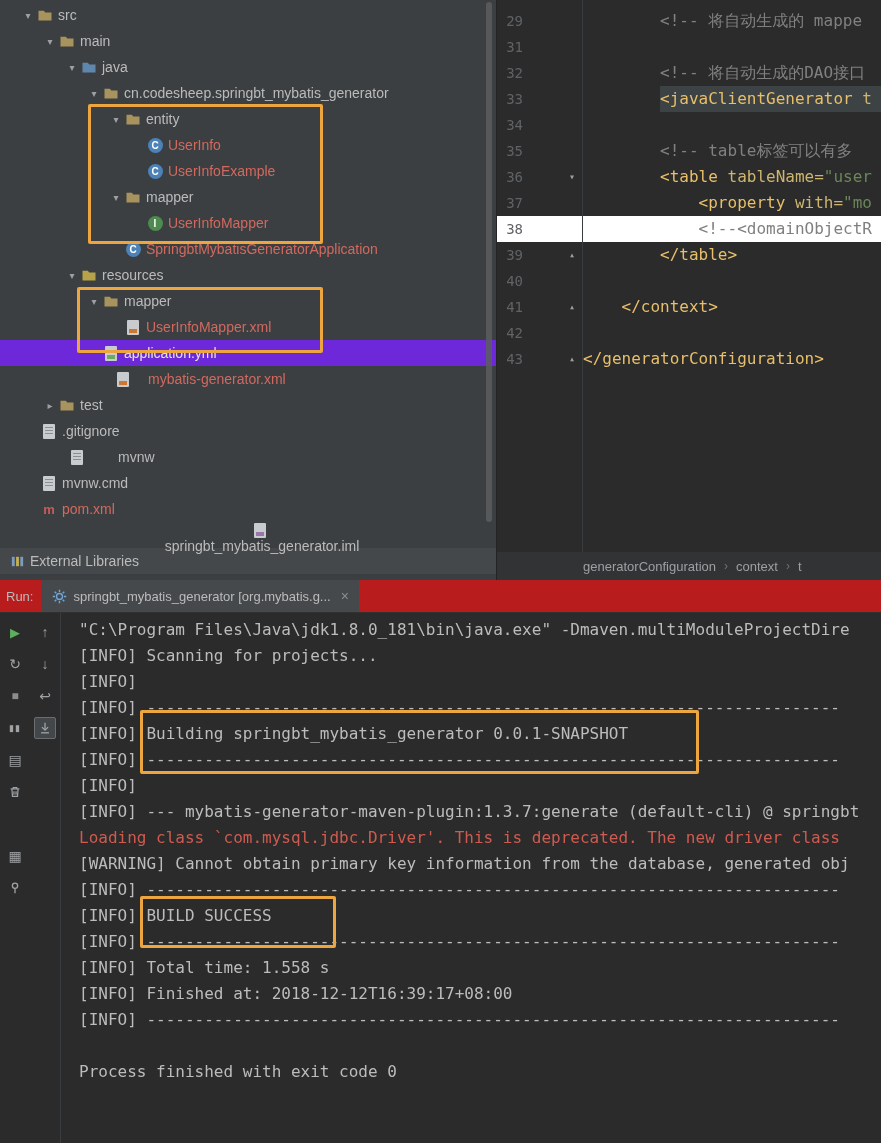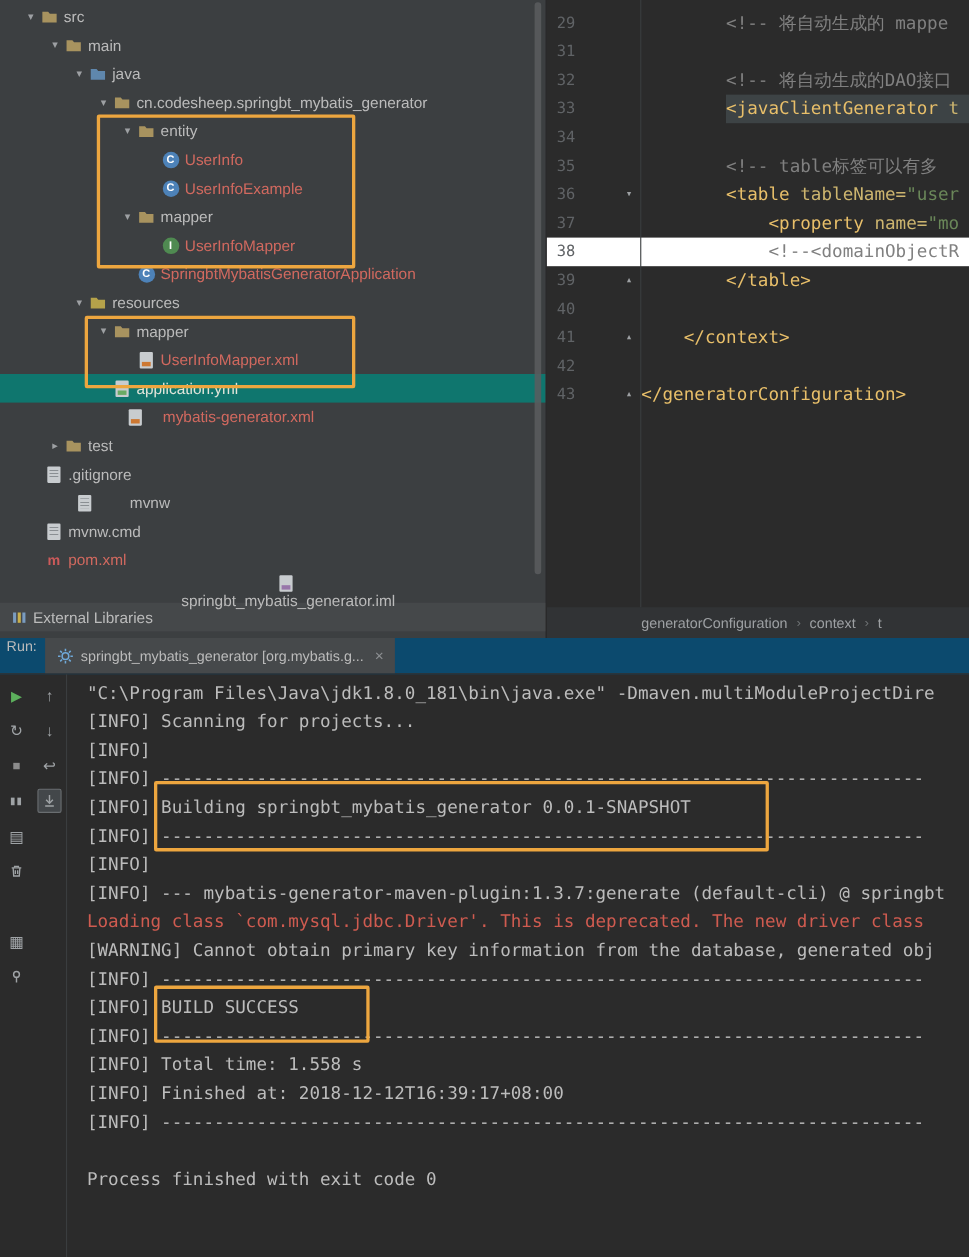--- a/index.html
+++ b/index.html
@@ -10,21 +10,21 @@
   }
   
   .top { display:flex; height:580px; }
   .project-pane {
     width:497px; flex:none; background:#3c3f41; position:relative;
     padding-top:2px; box-sizing:border-box; overflow:hidden;
     border-right:1px solid #242424;
   }
   .tree-row { height:26px; display:flex; align-items:center; font-size:14px;
     color:#bbbbbb; white-space:nowrap; }
-  .tree-row.sel { background:#0f766e; }
+  .tree-row.sel { background:#6d28d9; }
   .tree-row.band { background:#45484a; }
   .tree-arrow { width:16px; flex:none; font-size:10px; color:#9da0a3; text-align:center; }
   .tree-icon { width:18px; height:16px; flex:none; display:flex; align-items:center; justify-content:center; }
   .tree-label { margin-left:4px; }
   .c-new { color:#d1695f; }
   .c-light { color:#e2e5da; }
   .circ { width:15px; height:15px; border-radius:50%; color:#fff; font-size:10px;
     font-weight:bold; display:flex; align-items:center; justify-content:center; }
   .filei { width:12px; height:15px; background:#c8cccf; border-radius:1px; position:relative; }
   .filei::after { content:""; position:absolute; left:2px; right:2px; bottom:2px; height:4px; }
@@ -57,21 +57,21 @@
   .t-attr { color:#cdb56f; }
   .t-str { color:#6a8759; }
   .t-com { color:#808080; }
   .breadcrumbs { position:absolute; left:0; right:0; bottom:0; height:28px; background:#313335;
     display:flex; align-items:center; padding-left:86px; gap:8px;
     font-family:"Liberation Sans",sans-serif; font-size:13px; color:#9da0a3; }
   .crumb-sep { color:#6e7274; font-size:12px; }
 
   
   .run-panel { height:563px; display:flex; flex-direction:column; background:#2b2b2b; }
-  .run-tabbar { height:32px; flex:none; background:#0c4a6e; display:flex; 
+  .run-tabbar { height:32px; flex:none; background:#b91c1c; display:flex; align-items:center;
     border-bottom:1px solid #313131; }
   .run-label { color:#bbbbbb; font-size:13px; padding:0 8px 0 6px; }
   .run-tab { height:32px; display:flex; align-items:center; gap:6px; background:#46494b;
     padding:0 10px; font-size:13px; color:#bbbbbb; box-sizing:border-box; }
   .tab-close { color:#8c8f92; font-size:14px; margin-left:4px; }
   .run-body { flex:1; display:flex; position:relative; min-height:0; }
   .rtb { width:30px; flex:none; padding-top:8px; display:flex; flex-direction:column; align-items:center; }
   .rtb-2 { border-right:1px solid #3a3d3f; }
   .ic { width:22px; height:22px; margin-bottom:10px; flex:none; display:flex; align-items:center;
     justify-content:center; color:#9fa3a6; font-size:14px; box-sizing:border-box; }
@@ -276,21 +276,21 @@
     </div>
     <div class="editor-pane">
       <div class="editor-lines" id="editor-lines">
           <div class="ed-line"><span class="ed-num">29</span><span class="ed-fold"></span><span class="ed-code"><span class="ed-ind">        </span><span class="ed-content"><span class="t-com">&lt;!-- 将自动生成的 mappe</span></span></span></div>
           <div class="ed-line"><span class="ed-num">31</span><span class="ed-fold"></span><span class="ed-code"><span class="ed-ind">        </span><span class="ed-content"></span></span></div>
           <div class="ed-line"><span class="ed-num">32</span><span class="ed-fold"></span><span class="ed-code"><span class="ed-ind">        </span><span class="ed-content"><span class="t-com">&lt;!-- 将自动生成的DAO接口</span></span></span></div>
           <div class="ed-line"><span class="ed-num">33</span><span class="ed-fold"></span><span class="ed-code"><span class="ed-ind">        </span><span class="ed-content hl"><span class="t-tag">&lt;javaClientGenerator</span><span class="t-attr"> t</span></span></span></div>
           <div class="ed-line"><span class="ed-num">34</span><span class="ed-fold"></span><span class="ed-code"><span class="ed-ind">        </span><span class="ed-content"></span></span></div>
           <div class="ed-line"><span class="ed-num">35</span><span class="ed-fold"></span><span class="ed-code"><span class="ed-ind">        </span><span class="ed-content"><span class="t-com">&lt;!-- table标签可以有多</span></span></span></div>
           <div class="ed-line"><span class="ed-num">36</span><span class="ed-fold">▾</span><span class="ed-code"><span class="ed-ind">        </span><span class="ed-content"><span class="t-tag">&lt;table</span><span class="t-attr"> tableName=</span><span class="t-str">"user</span></span></span></div>
-          <div class="ed-line"><span class="ed-num">37</span><span class="ed-fold"></span><span class="ed-code"><span class="ed-ind">            </span><span class="ed-content"><span class="t-tag">&lt;property</span><span class="t-attr"> name=</span><span class="t-str">"mo</span></span></span></div>
+          <div class="ed-line"><span class="ed-num">37</span><span class="ed-fold"></span><span class="ed-code"><span class="ed-ind">            </span><span class="ed-content"><span class="t-tag">&lt;property</span><span class="t-attr"> with=</span><span class="t-str">"mo</span></span></span></div>
           <div class="ed-line caret"><span class="ed-num">38</span><span class="ed-fold"></span><span class="ed-code"><span class="ed-ind">            </span><span class="ed-content"><span class="t-com">&lt;!--&lt;domainObjectR</span></span></span></div>
           <div class="ed-line"><span class="ed-num">39</span><span class="ed-fold">▴</span><span class="ed-code"><span class="ed-ind">        </span><span class="ed-content"><span class="t-tag">&lt;/table&gt;</span></span></span></div>
           <div class="ed-line"><span class="ed-num">40</span><span class="ed-fold"></span><span class="ed-code"><span class="ed-ind">        </span><span class="ed-content"></span></span></div>
           <div class="ed-line"><span class="ed-num">41</span><span class="ed-fold">▴</span><span class="ed-code"><span class="ed-ind">    </span><span class="ed-content"><span class="t-tag">&lt;/context&gt;</span></span></span></div>
           <div class="ed-line"><span class="ed-num">42</span><span class="ed-fold"></span><span class="ed-code"><span class="ed-ind">    </span><span class="ed-content"></span></span></div>
           <div class="ed-line"><span class="ed-num">43</span><span class="ed-fold">▴</span><span class="ed-code"><span class="ed-ind"></span><span class="ed-content"><span class="t-tag">&lt;/generatorConfiguration&gt;</span></span></span></div>
         </div>
       <div class="breadcrumbs" id="breadcrumbs">
           <span>generatorConfiguration</span>
           <span class="crumb-sep">›</span>

